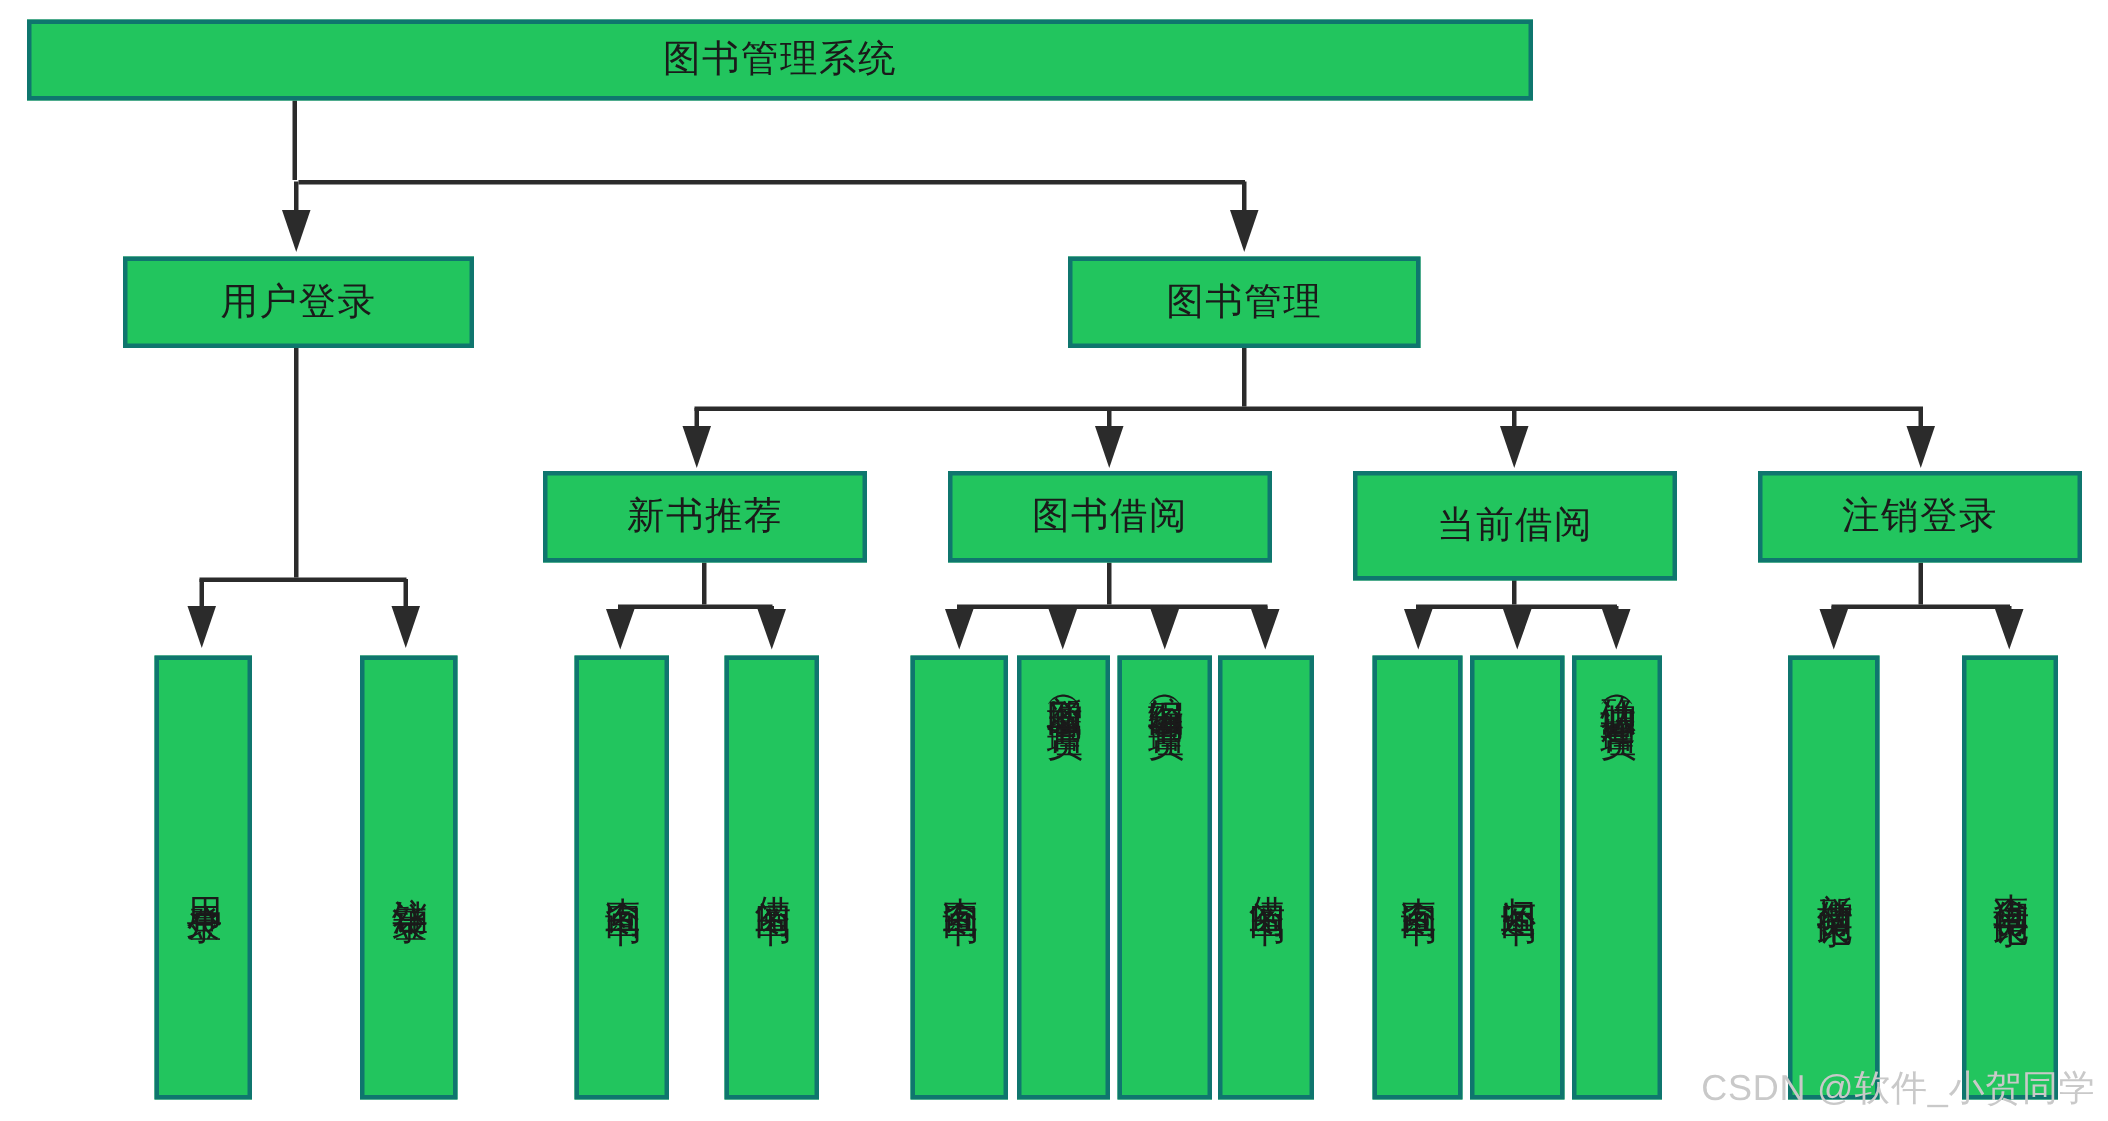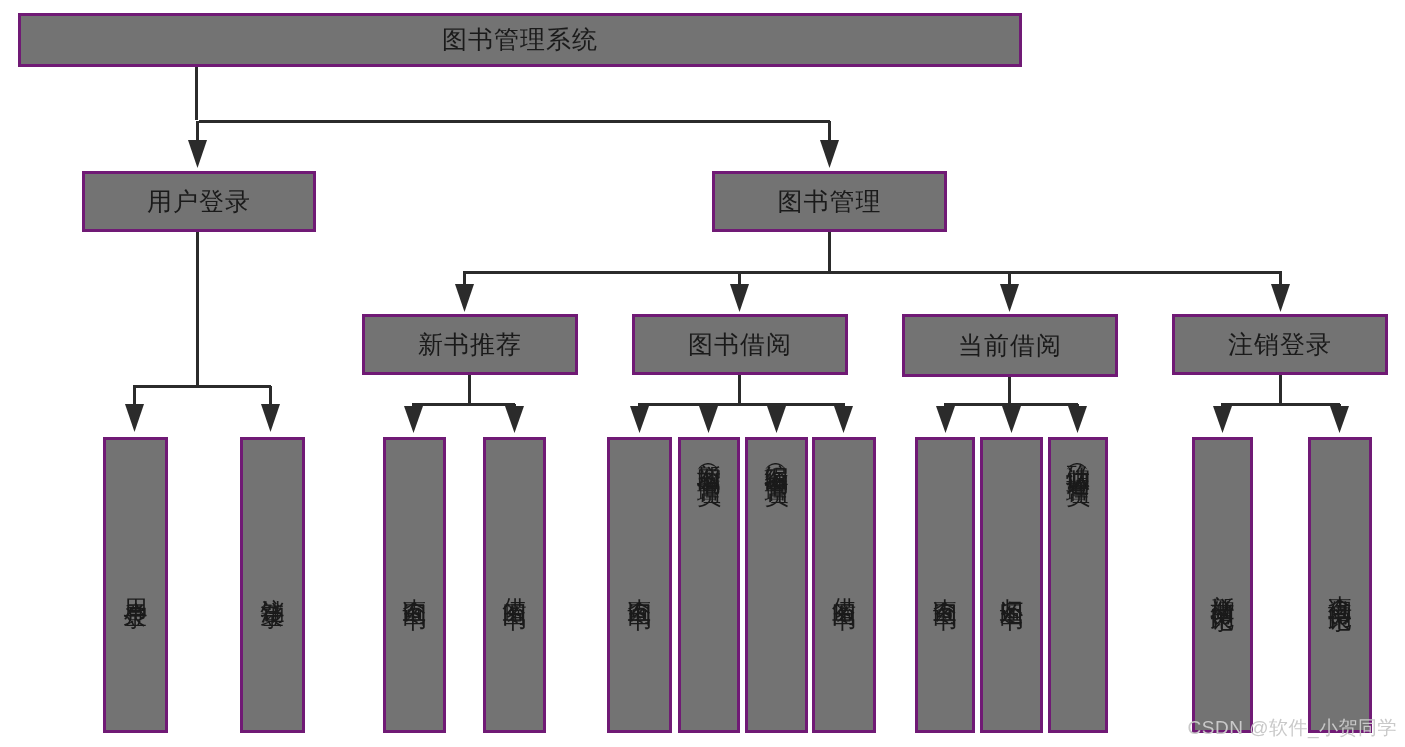--- a/index.html
+++ b/index.html
@@ -34,22 +34,22 @@
     stroke-linecap: butt;
     stroke-linejoin: miter;
   }
   #links polygon {
     fill: #2b2b2b;
   }
   
   .node {
     position: absolute;
     box-sizing: border-box;
-    background: #737373;
-    border: 3px solid #701a75;
+    background: #22c55e;
+    border: 3px solid #0f766e;
     display: flex;
     align-items: center;
     justify-content: center;
     color: #1a1a1a;
   }
   .node.horiz {
     font-size: 25px;
     letter-spacing: 1px;
     line-height: 1.1;
     white-space: nowrap;
@@ -73,21 +73,21 @@
   
   .vert.vmid { align-items: center; }
   .vert.vtop { align-items: flex-start; }
   .vert.vtop .vtext { margin-top: 4px; }
 
   
   #watermark {
     position: absolute;
     right: 8px;
     bottom: 6px;
-    font-size: 19px;
+    font-size: 24px;
     color: #c9c9c9;
     letter-spacing: 0.5px;
     white-space: nowrap;
     user-select: none;
   }
 </style>
 </head>
 <body>
 
 <div id="canvas">
@@ -166,21 +166,21 @@
   <div class="node horiz" style="left:712px; top:171px; width:235px; height:61px;">
     <span>图书管理</span>
   </div>
 
   <div class="node horiz" style="left:362px; top:314px; width:216px; height:61px;">
     <span>新书推荐</span>
   </div>
   <div class="node horiz" style="left:632px; top:314px; width:216px; height:61px;justify-content:center;">
     <span>图书借阅</span>
   </div>
-  <div class="node horiz" style="left:902px; top:314px; width:216px; height:63px;">
+  <div class="node horiz" style="left:902px; top:314px; width:216px; height:73px;">
     <span>当前借阅</span>
   </div>
   <div class="node horiz" style="left:1172px; top:314px; width:216px; height:61px;">
     <span>注销登录</span>
   </div>
 
   <div class="node vert vmid" style="left:103px; top:437px; width:65px; height:296px;">
     <span class="vtext">用户登录</span>
   </div>
   <div class="node vert vmid" style="left:240px; top:437px; width:65px; height:296px;">

